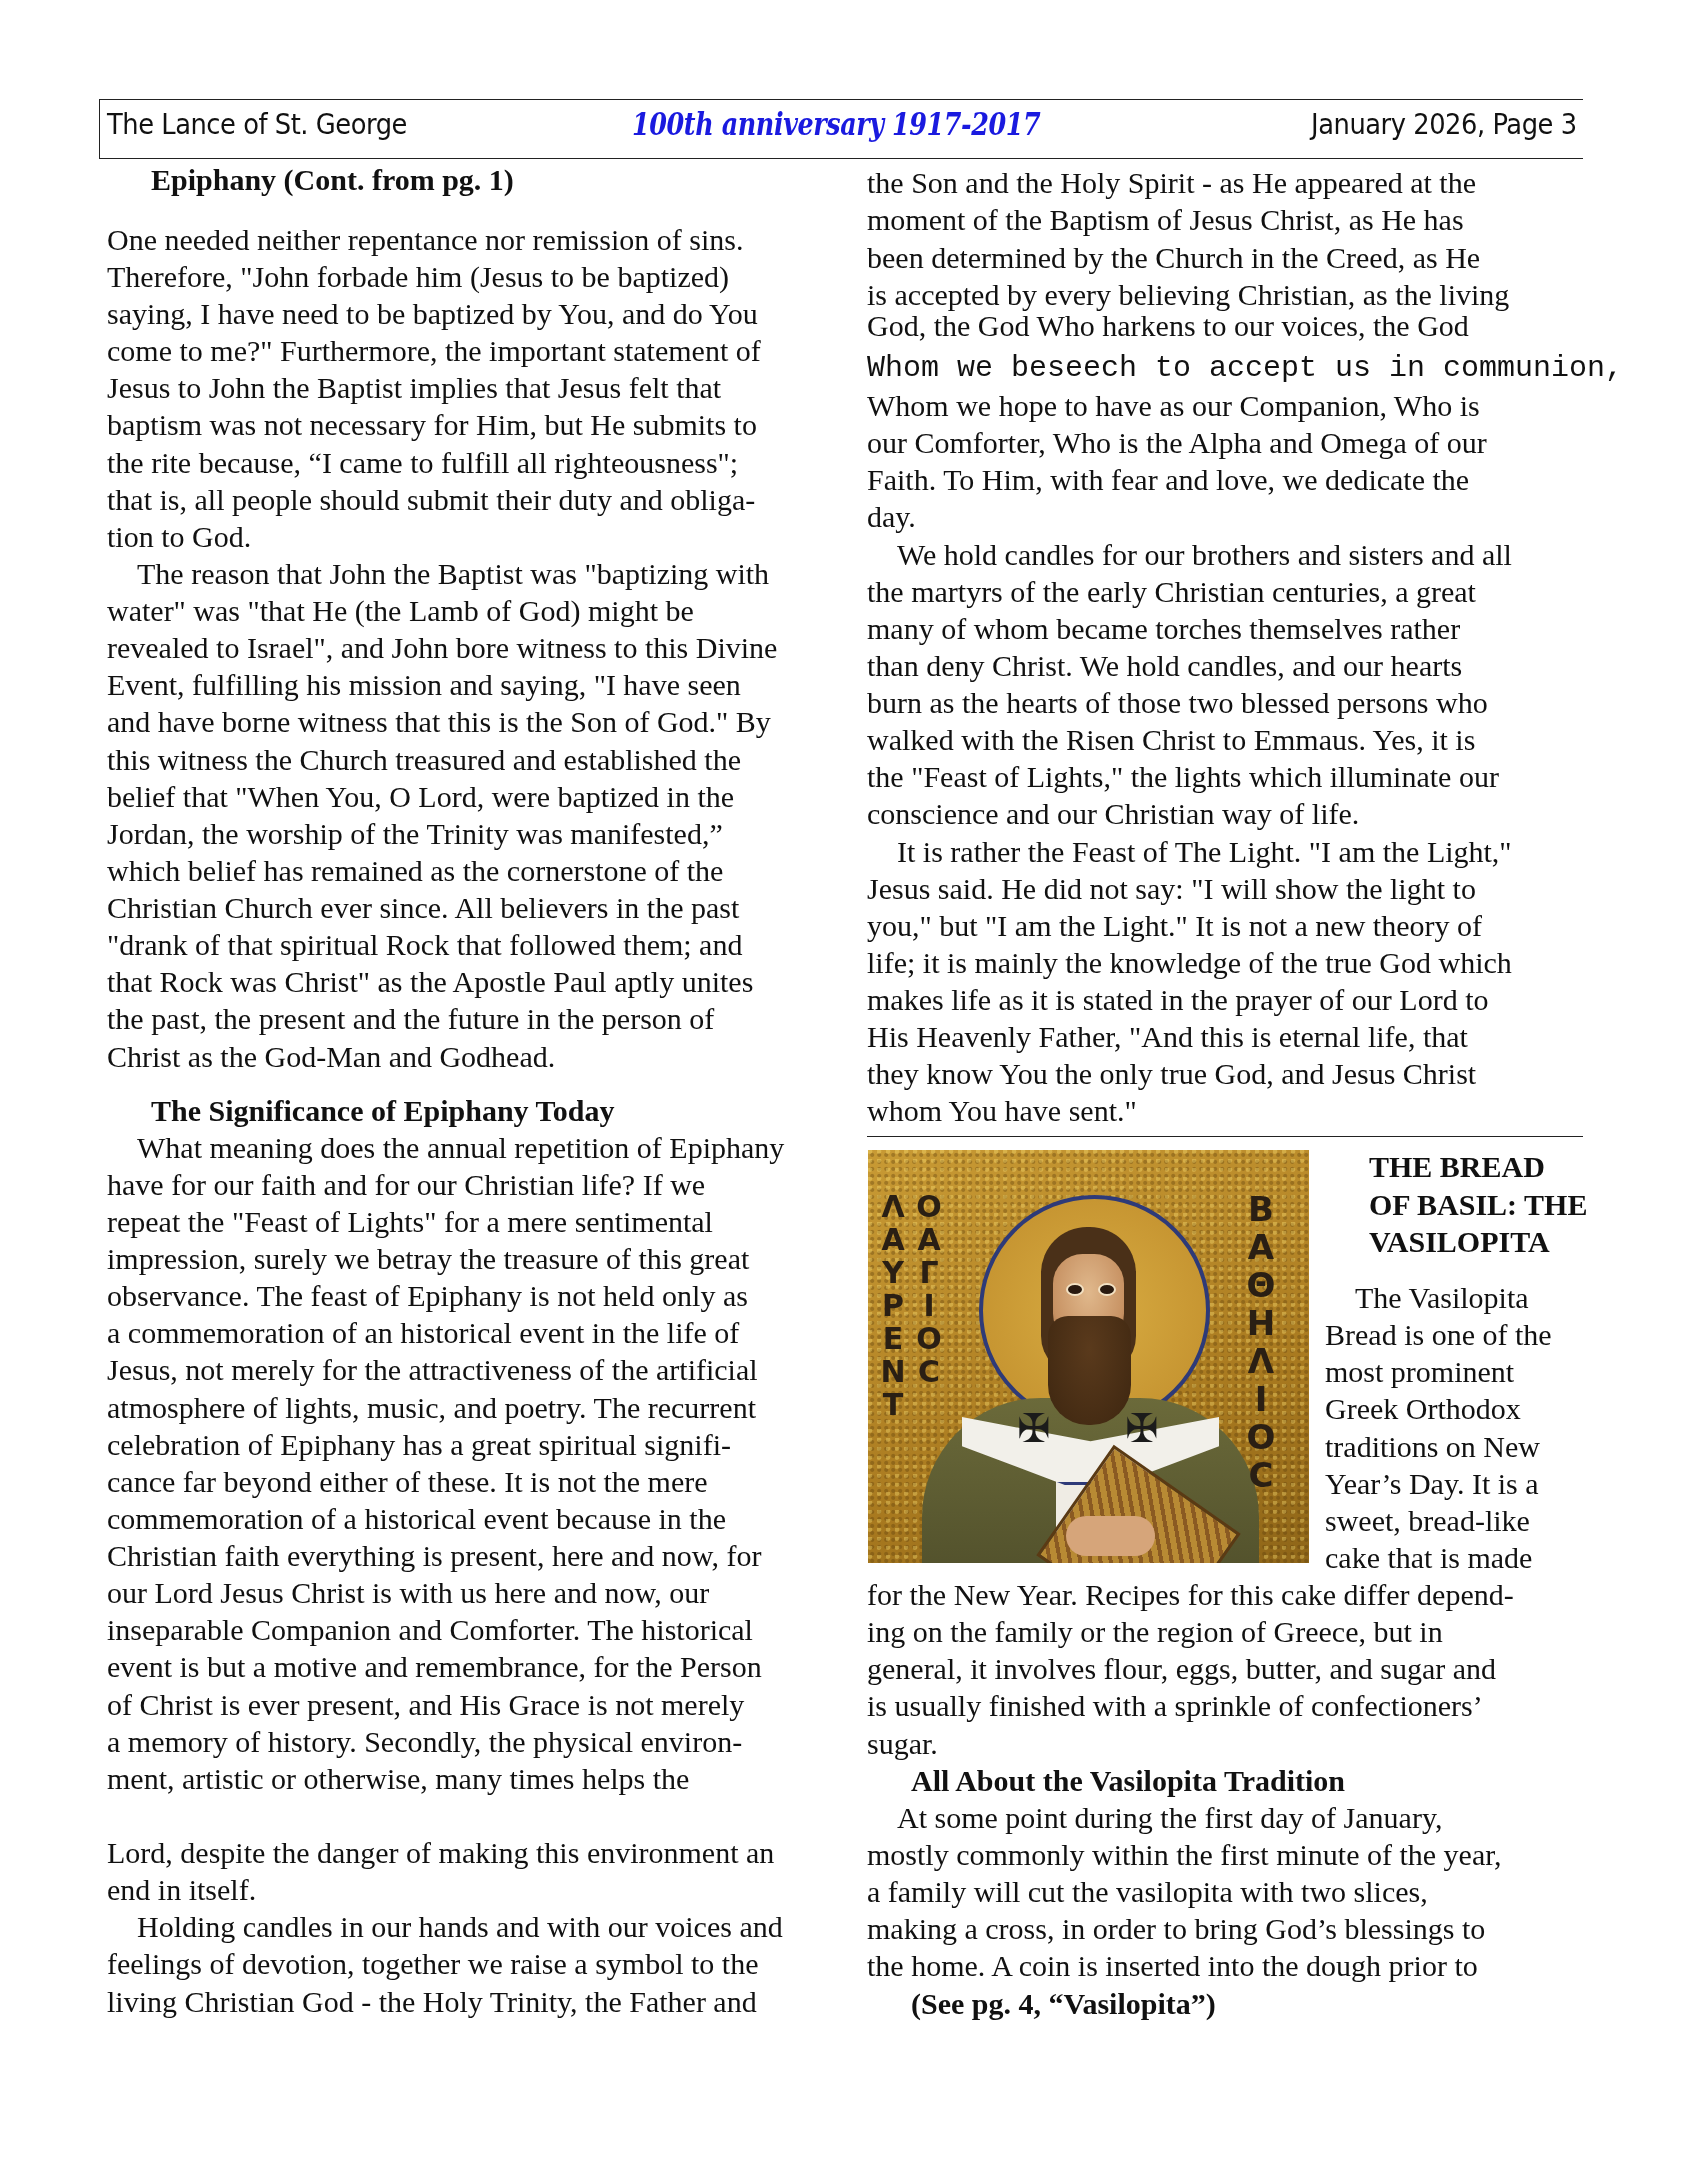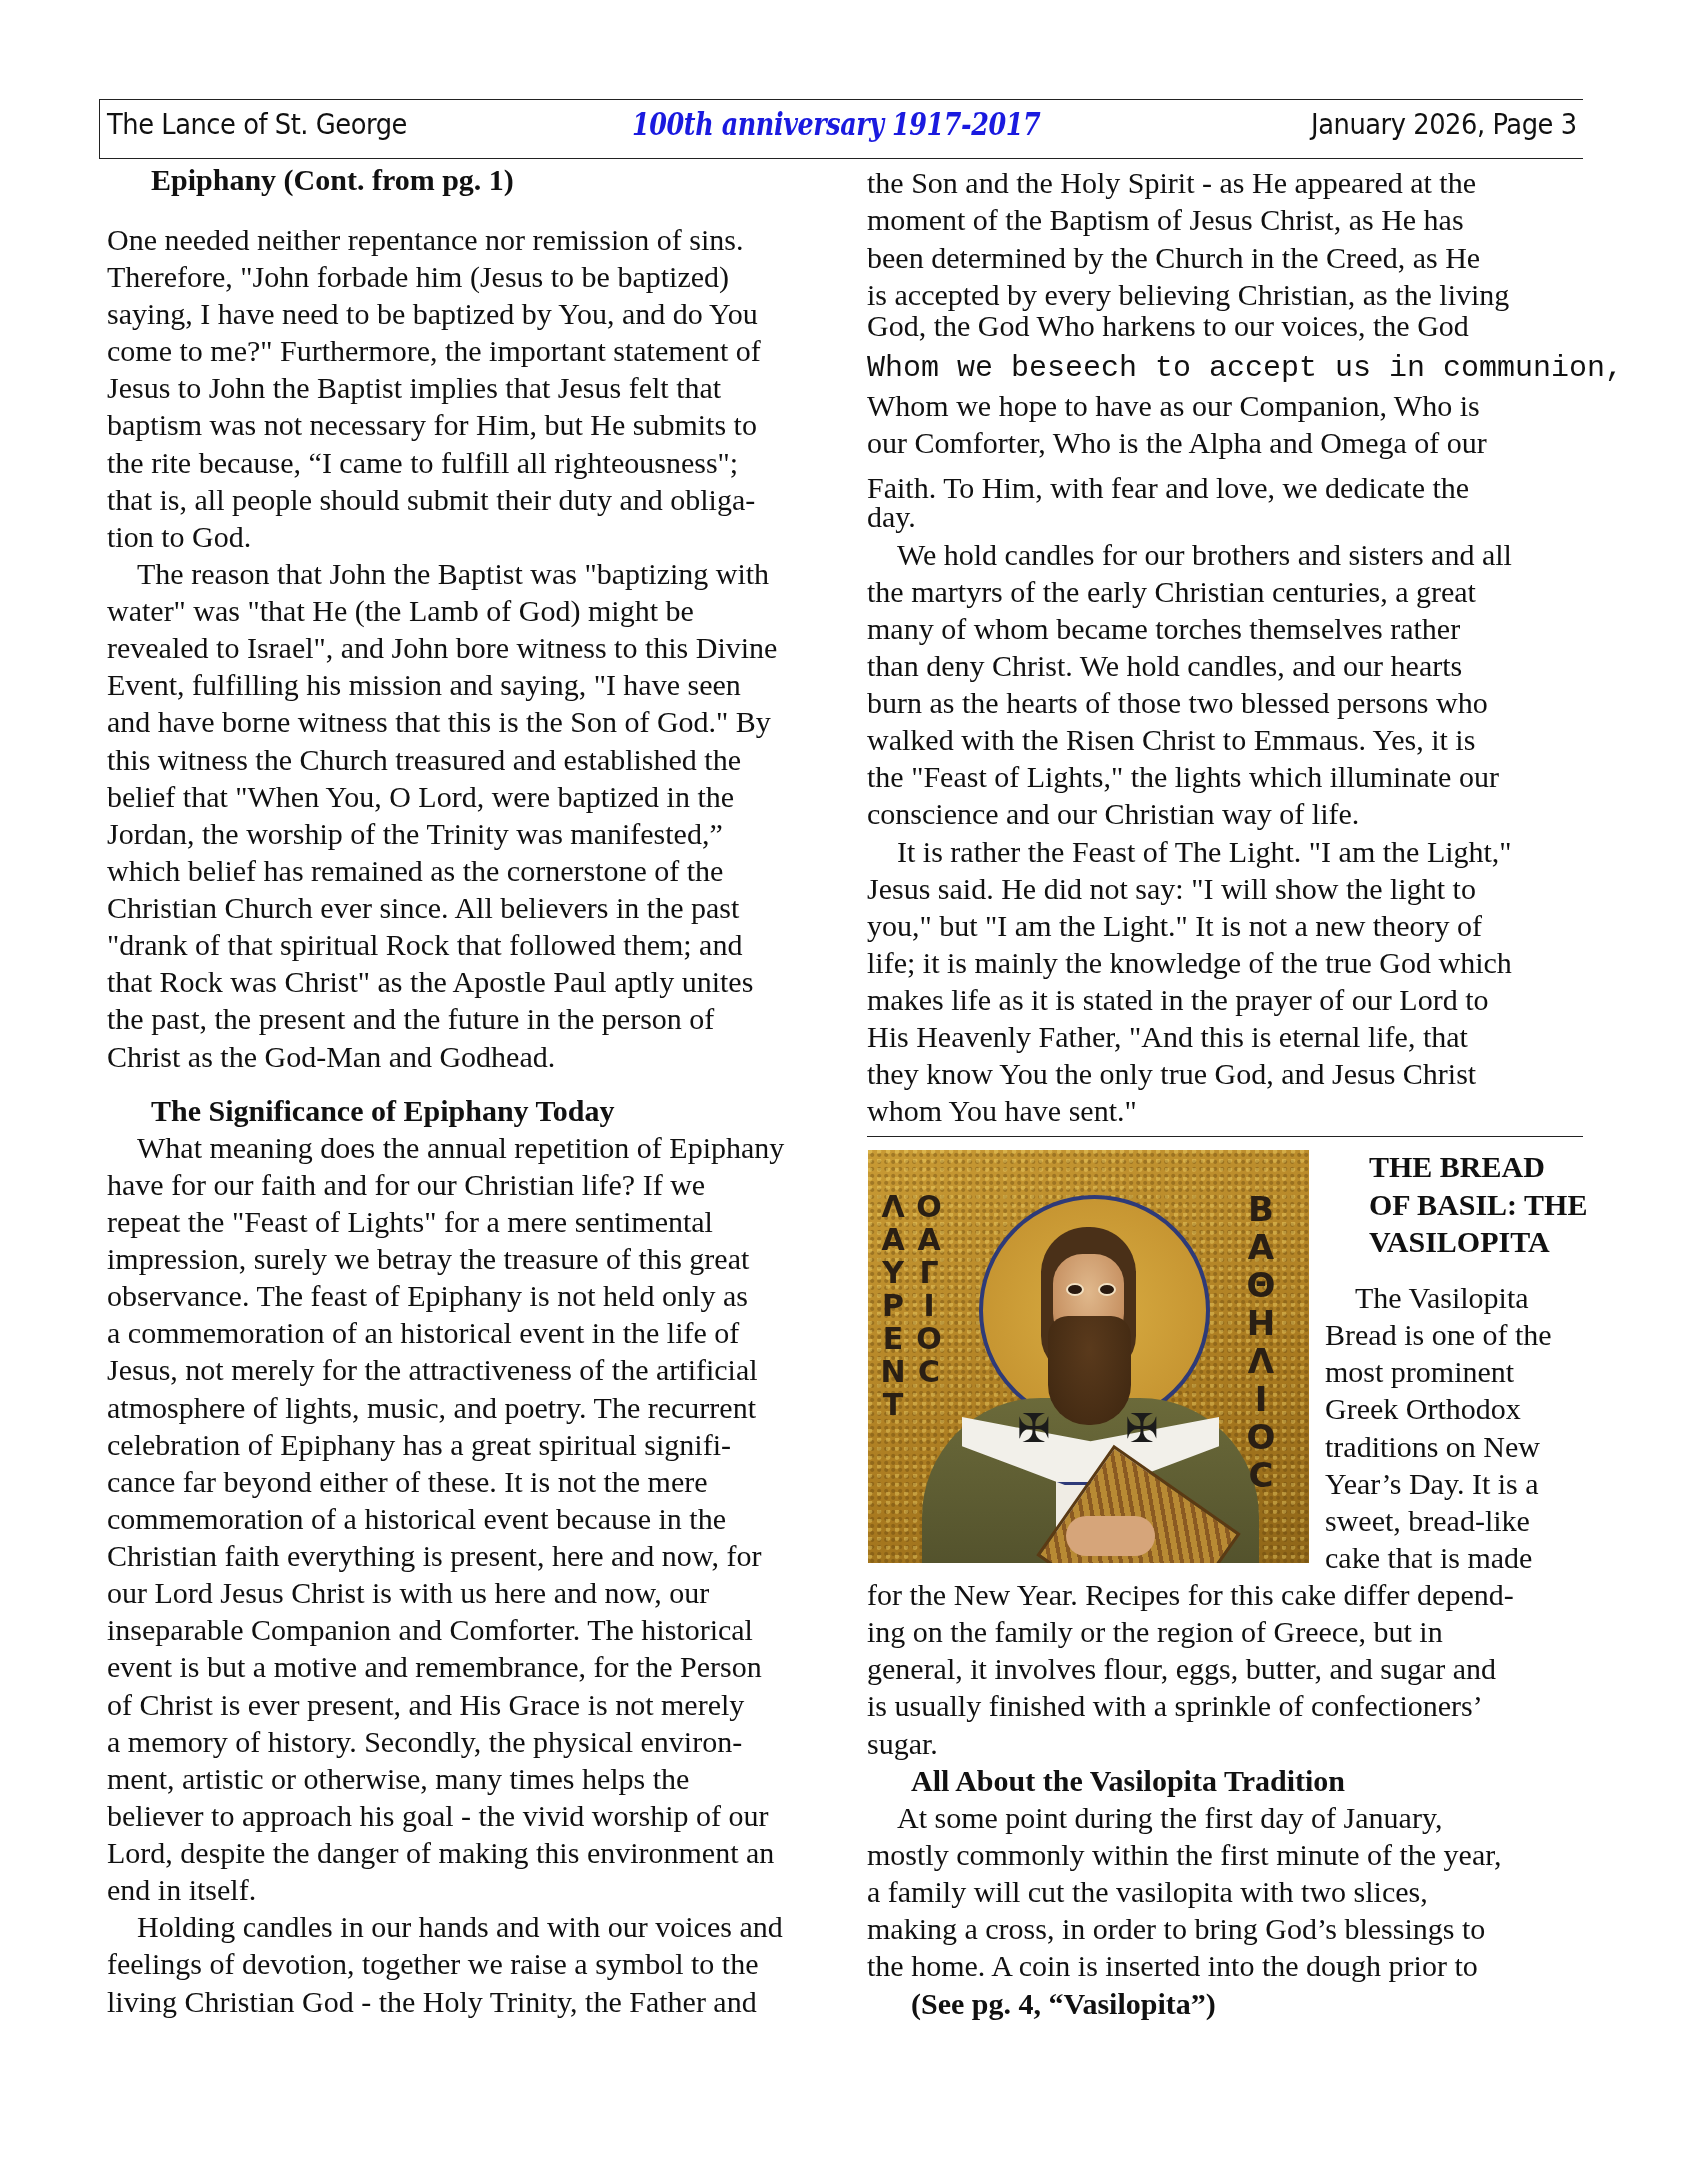--- a/index.html
+++ b/index.html
@@ -185,35 +185,34 @@
     <div class="ln col-l" style="top: 1426px;">celebration of Epiphany has a great spiritual signifi-</div>
     <div class="ln col-l" style="top: 1463px;">cance far beyond either of these. It is not the mere</div>
     <div class="ln col-l" style="top: 1500px;">commemoration of a historical event because in the</div>
     <div class="ln col-l" style="top: 1537px;">Christian faith everything is present, here and now, for</div>
     <div class="ln col-l" style="top: 1574px;">our Lord Jesus Christ is with us here and now, our</div>
     <div class="ln col-l" style="top: 1611px;">inseparable Companion and Comforter. The historical</div>
     <div class="ln col-l" style="top: 1648px;">event is but a motive and remembrance, for the Person</div>
     <div class="ln col-l" style="top: 1686px;">of Christ is ever present, and His Grace is not merely</div>
     <div class="ln col-l" style="top: 1723px;">a memory of history. Secondly, the physical environ-</div>
     <div class="ln col-l" style="top: 1760px;">ment, artistic or otherwise, many times helps the</div>
-    <div class="ln col-l" style="top: 1797px;">believer to approach his goal - the vivid worship of our</div>
     <div class="ln col-l" style="top: 1834px;">Lord, despite the danger of making this environment an</div>
     <div class="ln col-l" style="top: 1871px;">end in itself.</div>
     <div class="ln col-l" style="top: 1908px;"> Holding candles in our hands and with our voices and</div>
     <div class="ln col-l" style="top: 1945px;">feelings of devotion, together we raise a symbol to the</div>
     <div class="ln col-l" style="top: 1983px;">living Christian God - the Holy Trinity, the Father and</div>
     <div class="ln col-r" style="top: 164px;">the Son and the Holy Spirit - as He appeared at the</div>
     <div class="ln col-r" style="top: 201px;">moment of the Baptism of Jesus Christ, as He has</div>
     <div class="ln col-r" style="top: 239px;">been determined by the Church in the Creed, as He</div>
     <div class="ln col-r" style="top: 276px;">is accepted by every believing Christian, as the living</div>
     <div class="ln col-r" style="top: 307px;">God, the God Who harkens to our voices, the God</div>
     <div class="ln col-r" style="top: 350px; font-family: Liberation Mono, monospace;">Whom we beseech to accept us in communion,</div>
     <div class="ln col-r" style="top: 387px;">Whom we hope to have as our Companion, Who is</div>
     <div class="ln col-r" style="top: 424px;">our Comforter, Who is the Alpha and Omega of our</div>
-    <div class="ln col-r" style="top: 461px; margin-top: 8px;">Faith. To Him, with fear and love, we dedicate the</div>
+    <div class="ln col-r" style="top: 461px;">Faith. To Him, with fear and love, we dedicate the</div>
     <div class="ln col-r" style="top: 498px;">day.</div>
     <div class="ln col-r" style="top: 536px;"> We hold candles for our brothers and sisters and all</div>
     <div class="ln col-r" style="top: 573px;">the martyrs of the early Christian centuries, a great</div>
     <div class="ln col-r" style="top: 610px;">many of whom became torches themselves rather</div>
     <div class="ln col-r" style="top: 647px;">than deny Christ. We hold candles, and our hearts</div>
     <div class="ln col-r" style="top: 684px;">burn as the hearts of those two blessed persons who</div>
     <div class="ln col-r" style="top: 721px;">walked with the Risen Christ to Emmaus. Yes, it is</div>
     <div class="ln col-r" style="top: 758px;">the "Feast of Lights," the lights which illuminate our</div>
     <div class="ln col-r" style="top: 795px;">conscience and our Christian way of life.</div>
     <div class="ln col-r" style="top: 833px;"> It is rather the Feast of The Light. "I am the Light,"</div>

